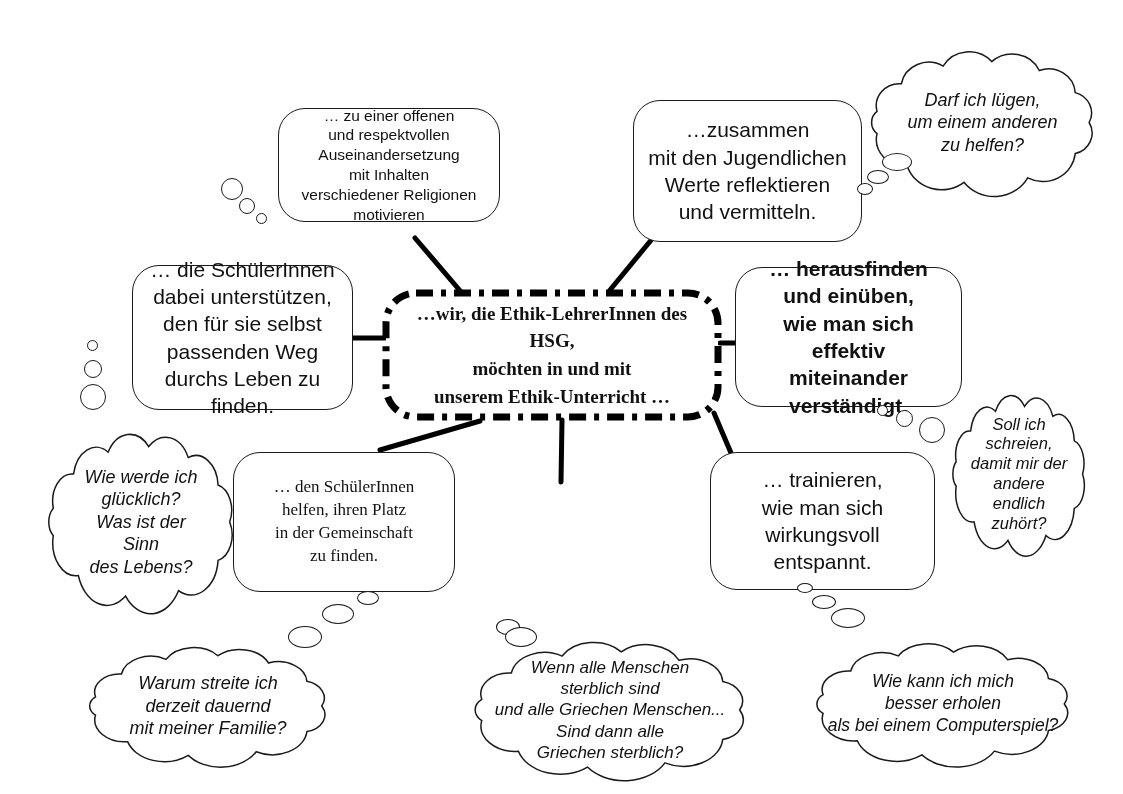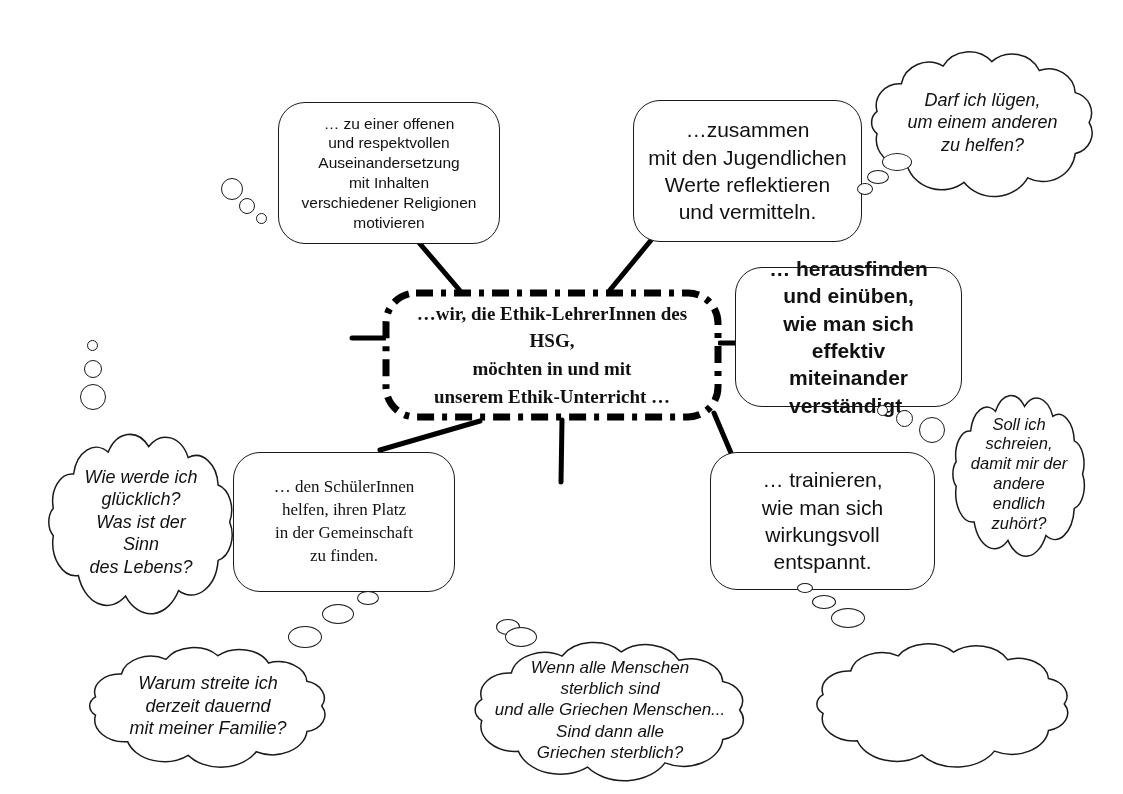--- a/index.html
+++ b/index.html
@@ -61,36 +61,43 @@
 
   <div class="center-node" style="left:381px;top:288px;width:342px;height:134px;">
     <svg viewBox="0 0 342 134" preserveAspectRatio="none">
       <rect x="5" y="5" width="332" height="124" rx="30" ry="30" fill="#fff" stroke="#000" stroke-width="7" stroke-dasharray="17 8 5 8"></rect>
     </svg>
     <div class="center-text">…wir, die Ethik-LehrerInnen des HSG,
 möchten in und mit
 unserem Ethik-Unterricht …</div>
   </div>
 
-  <div class="node node--small-text" style="left:278px;top:102px;width:222px;height:142px;">
+  <div class="node node--small-text" style="left:278px;top:108px;width:222px;height:114px;">
     <span>… zu einer offenen
 und respektvollen
 Auseinandersetzung
 mit Inhalten
 verschiedener Religionen
 motivieren</span>
   </div>
 
   <div class="node" style="left:633px;top:100px;width:229px;height:142px;">
     <span>…zusammen
 mit den Jugendlichen
 Werte reflektieren
 und vermitteln.</span>
   </div>
 
+  <div class="node" style="left:132px;top:265px;width:221px;height:145px;">
+    <span>… die SchülerInnen
+dabei unterstützen,
+den für sie selbst
+passenden Weg
+durchs Leben zu finden.</span>
+  </div>
 
   <div class="node" style="left:735px;top:267px;width:227px;height:140px;font-weight:bold;">
     <span>… herausfinden
 und einüben,
 wie man sich effektiv
 miteinander verständigt.</span>
   </div>
 
   <div class="node node--serif" style="left:233px;top:452px;width:222px;height:140px;">
     <span>… den SchülerInnen
@@ -156,20 +163,23 @@
 sterblich sind
 und alle Griechen Menschen...
 Sind dann alle
 Griechen sterblich?</div>
   </div>
 
   <div class="cloud c-erholen" style="left:798px;top:638px;width:290px;height:132px;">
     <svg viewBox="0 0 220 140" preserveAspectRatio="none">
       <path vector-effect="non-scaling-stroke" d="M 19 60 a 20 20 0 0 1 21 -25 a 24 24 0 0 1 36 -16 a 26 26 0 0 1 42 -4 a 26 26 0 0 1 41 8 a 23 23 0 0 1 31 20 a 19 19 0 0 1 12 27 a 19 19 0 0 1 -12 28 a 28 28 0 0 1 -41 22 a 33 33 0 0 1 -55 4 a 31 31 0 0 1 -49 -15 a 24 24 0 0 1 -26 -29 a 13 13 0 0 1 0 -20 z"></path>
     </svg>
+    <div class="cloud-text">Wie kann ich mich
+besser erholen
+als bei einem Computerspiel?</div>
   </div>
 
   <div class="bubble" style="left:221px;top:178px;width:22px;height:22px;"></div>
   <div class="bubble" style="left:239px;top:198px;width:16px;height:16px;"></div>
   <div class="bubble" style="left:256px;top:213px;width:11px;height:11px;"></div>
 
   <div class="bubble" style="left:882px;top:153px;width:30px;height:18px;"></div>
   <div class="bubble" style="left:867px;top:170px;width:22px;height:14px;"></div>
   <div class="bubble" style="left:857px;top:183px;width:16px;height:12px;"></div>
 

